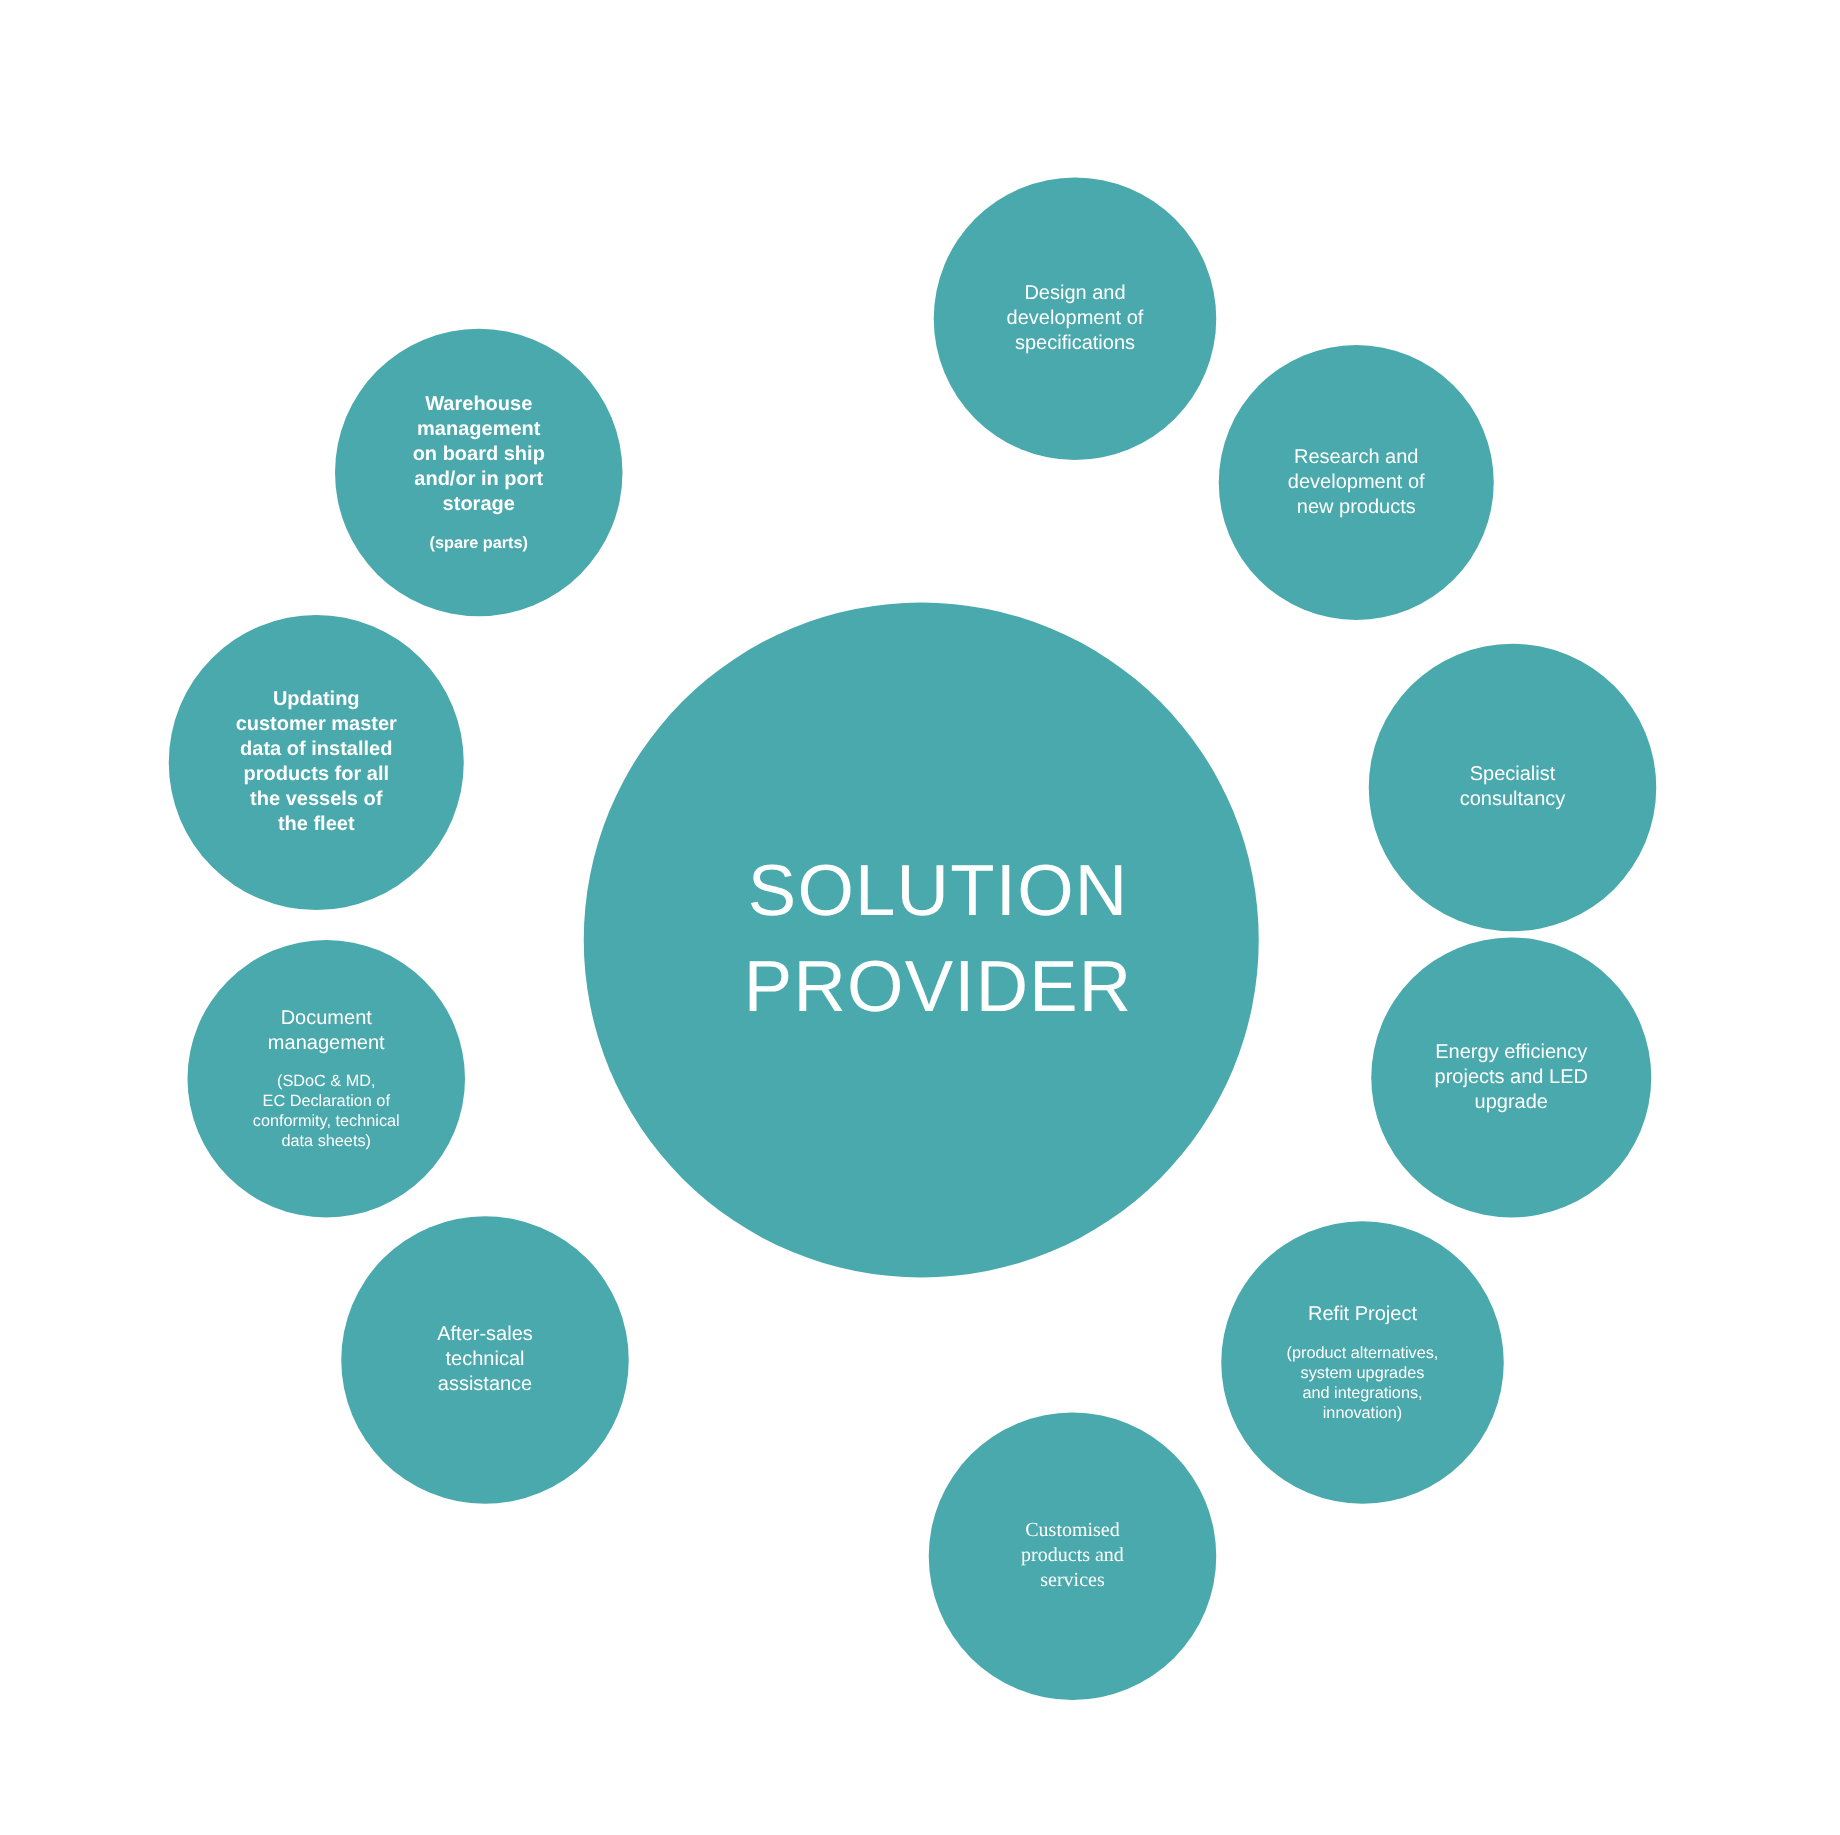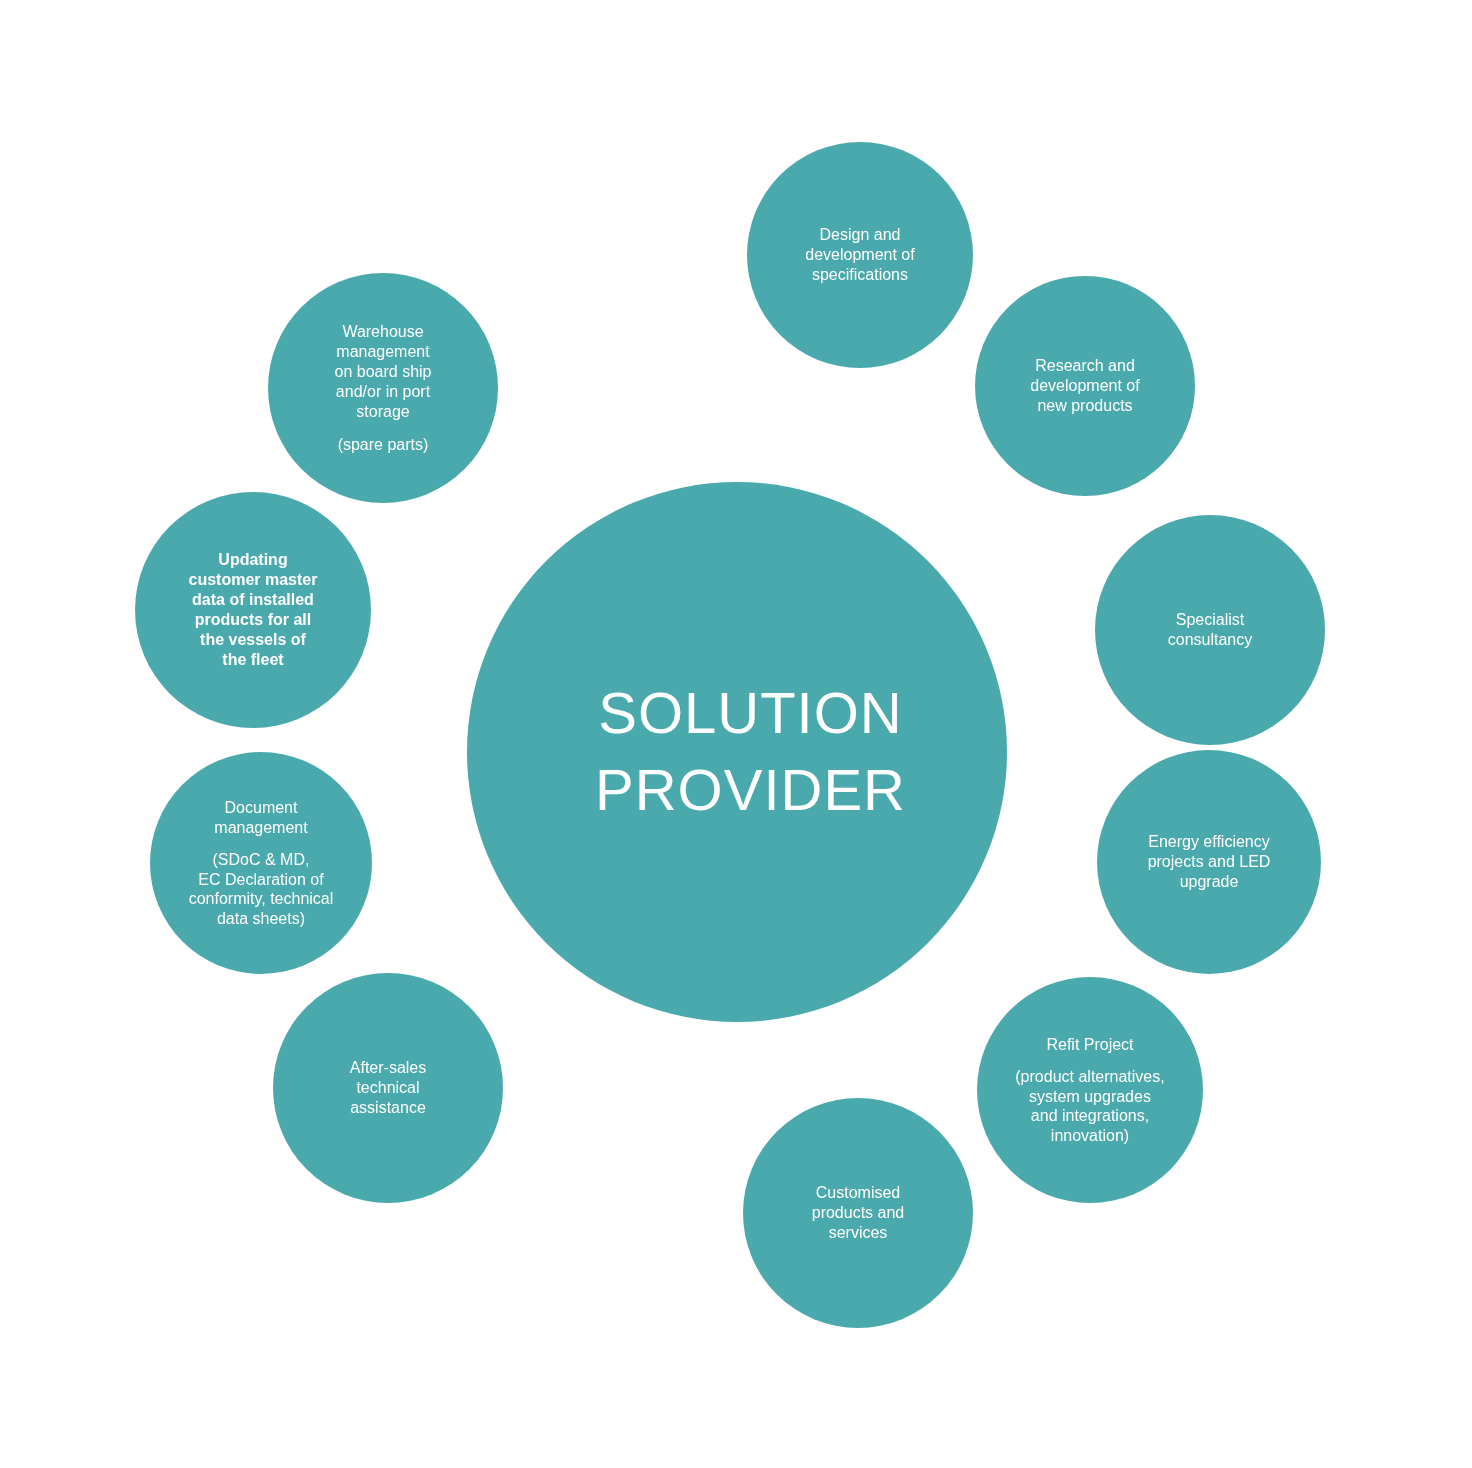--- a/index.html
+++ b/index.html
@@ -27,21 +27,21 @@
     text-align: center;
   }
   .node-text {
     white-space: pre-line;
     font-size: 16px;
     line-height: 1.26;
     width: 94%;
   }
   .node-subtext {
     white-space: pre-line;
-    font-size: 16px;
+    font-size: 13px;
     line-height: 1.22;
     width: 96%;
     margin-top: 12px;
   }
   .center-circle {
     left: 467px; top: 482px; width: 540px; height: 540px;
   }
   .center-text {
     white-space: pre-line;
     font-size: 58px;
@@ -49,25 +49,25 @@
     letter-spacing: 1px;
     line-height: 1.32;
     margin-left: 27px;
   }
   
   .n-design     { left: 747px;  top: 142px;  width: 226px; height: 226px; }
   .n-research   { left: 975px;  top: 276px;  width: 220px; height: 220px; }
   .n-specialist { left: 1095px; top: 515px;  width: 230px; height: 230px; }
   .n-energy     { left: 1097px; top: 750px;  width: 224px; height: 224px; }
   .n-refit      { left: 977px;  top: 977px;  width: 226px; height: 226px; }
-  .n-customised { left: 743px;  top: 1098px; width: 230px; height: 230px; }
+  .n-customised { left: 743px;  top: 1130px; width: 230px; height: 230px; font-family: Liberation Serif, serif; }
   .n-aftersales { left: 273px;  top: 973px;  width: 230px; height: 230px; }
   .n-document   { left: 150px;  top: 752px;  width: 222px; height: 222px; }
   .n-updating   { left: 135px;  top: 492px;  width: 236px; height: 236px; font-weight: bold; }
-  .n-warehouse  { left: 268px;  top: 273px;  width: 230px; height: 230px; }
+  .n-warehouse  { left: 268px;  top: 263px;  width: 230px; height: 230px; font-weight: bold; }
 </style>
 </head>
 <body>
 
 <div class="stage">
 
   <div class="circle center-circle">
     <div class="center-text">SOLUTION
 PROVIDER</div>
   </div>

